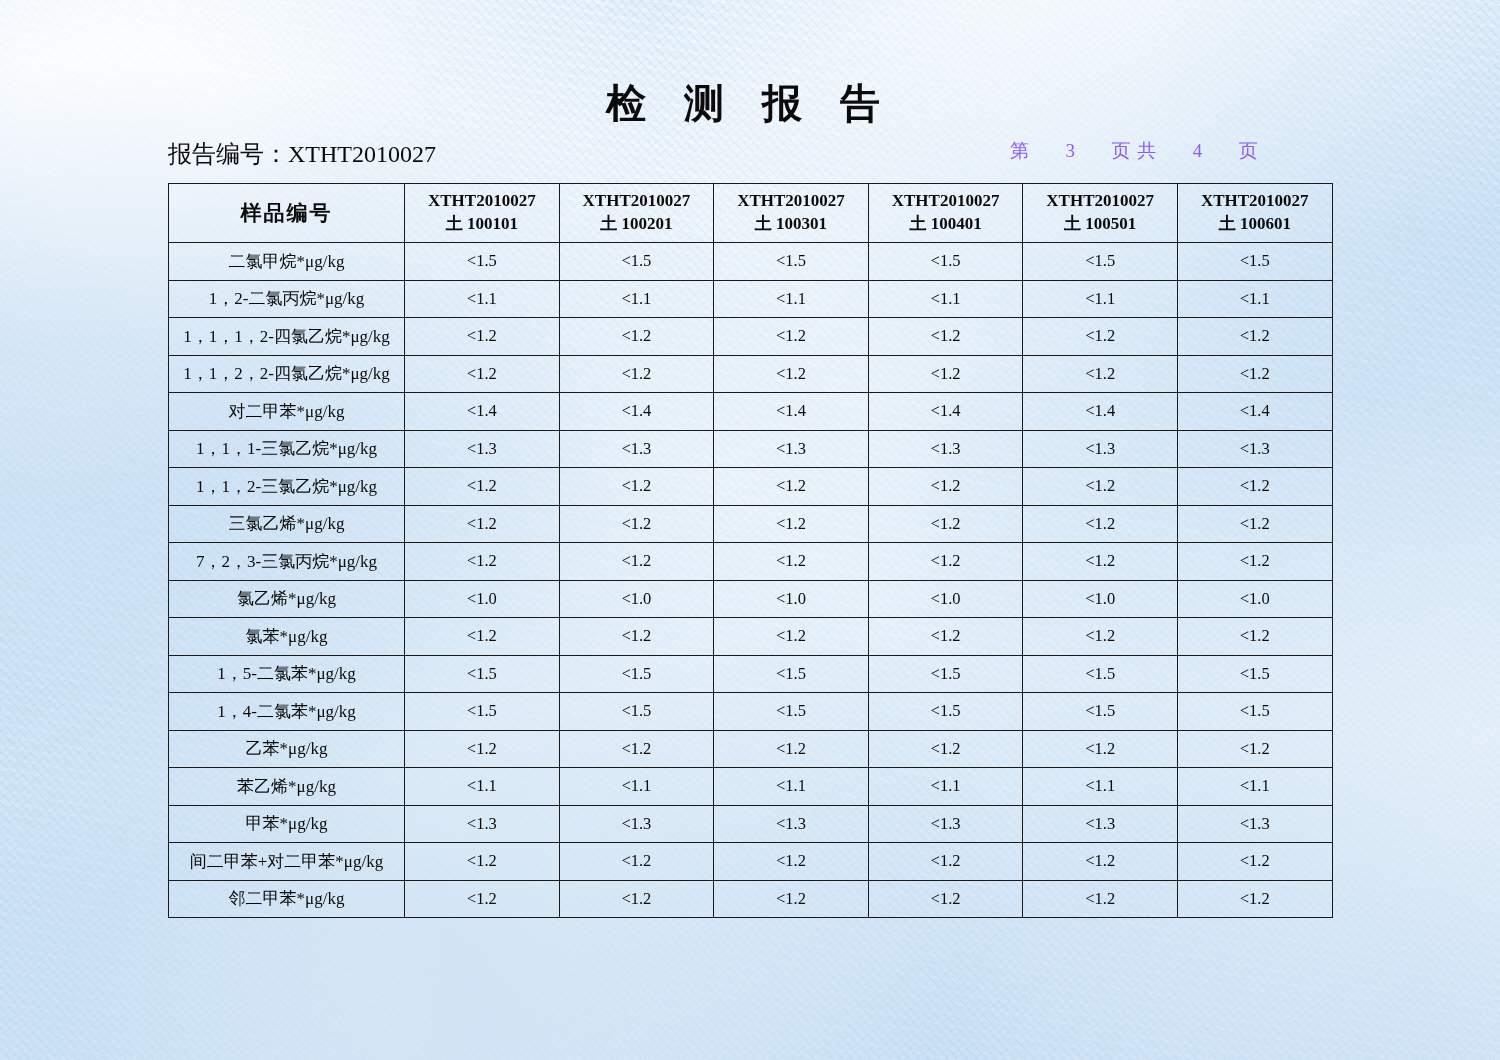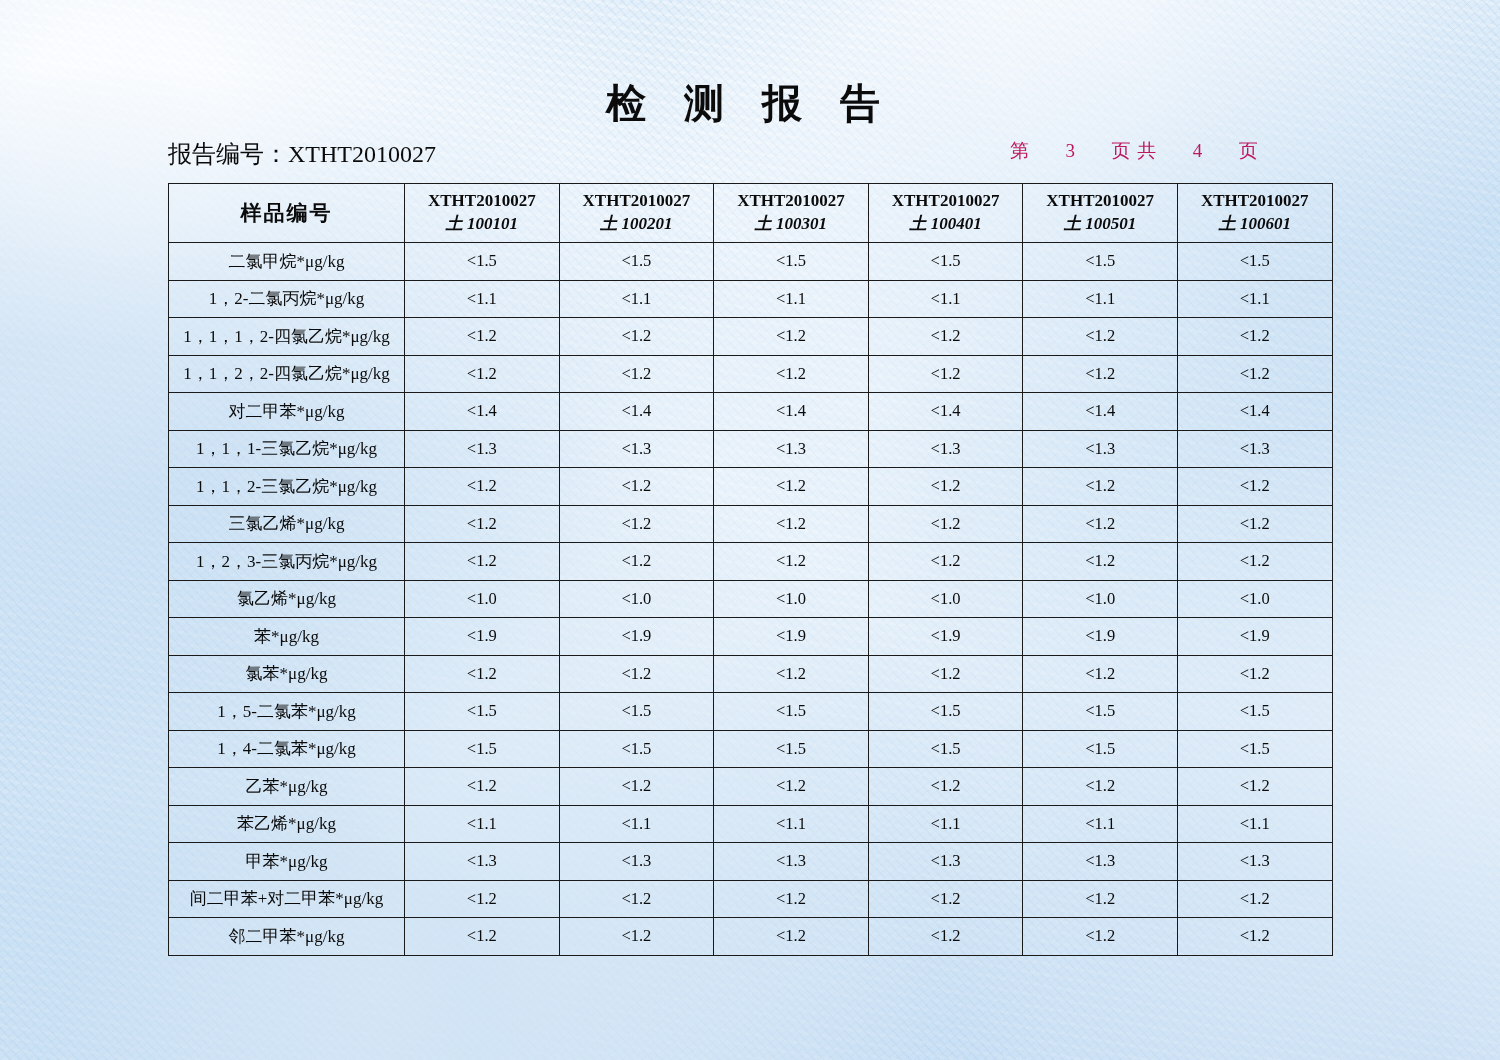--- a/index.html
+++ b/index.html
@@ -63,21 +63,21 @@
     top: 138px;
     left: 168px;
     font-size: 24px;
     color: #0b0b0b;
   }
   .page-no {
     position: absolute;
     top: 138px;
     left: 1010px;
     font-size: 19px;
-    color: #be185d;
+    color: #8b5cf6;
     letter-spacing: 1px;
   }
   .page-no span {
     display: inline-block;
   }
   .page-no .gap {
     display: inline-block;
     width: 24px;
   }
   table.result {
@@ -114,21 +114,21 @@
     font-weight: normal;
   }
   table.result tbody td.name {
     font-size: 17px;
   }
   table.result tbody td.val {
     font-size: 16.5px;
   }
   col.c0 { width: 236px; }
   col.cx { width: 154.6px; }
-  .hdr-line2 { display: block; font-style: italic; }
+  .hdr-line2 { display: block; }
 </style>
 </head>
 <body>
 
 <div class="paper-bg"></div>
 
 <div class="page">
 
   <div class="doc-title">检 测 报 告</div>
 
@@ -254,45 +254,36 @@
       <tr>
         <td class="name">三氯乙烯*μg/kg</td>
         <td class="val">&lt;1.2</td>
         <td class="val">&lt;1.2</td>
         <td class="val">&lt;1.2</td>
         <td class="val">&lt;1.2</td>
         <td class="val">&lt;1.2</td>
         <td class="val">&lt;1.2</td>
       </tr>
       <tr>
-        <td class="name">1，2，3-三氯丙烷*μg/kg</td>
+        <td class="name">7，2，3-三氯丙烷*μg/kg</td>
         <td class="val">&lt;1.2</td>
         <td class="val">&lt;1.2</td>
         <td class="val">&lt;1.2</td>
         <td class="val">&lt;1.2</td>
         <td class="val">&lt;1.2</td>
         <td class="val">&lt;1.2</td>
       </tr>
       <tr>
         <td class="name">氯乙烯*μg/kg</td>
         <td class="val">&lt;1.0</td>
         <td class="val">&lt;1.0</td>
         <td class="val">&lt;1.0</td>
         <td class="val">&lt;1.0</td>
         <td class="val">&lt;1.0</td>
         <td class="val">&lt;1.0</td>
-      </tr>
-      <tr>
-        <td class="name">苯*μg/kg</td>
-        <td class="val">&lt;1.9</td>
-        <td class="val">&lt;1.9</td>
-        <td class="val">&lt;1.9</td>
-        <td class="val">&lt;1.9</td>
-        <td class="val">&lt;1.9</td>
-        <td class="val">&lt;1.9</td>
       </tr>
       <tr>
         <td class="name">氯苯*μg/kg</td>
         <td class="val">&lt;1.2</td>
         <td class="val">&lt;1.2</td>
         <td class="val">&lt;1.2</td>
         <td class="val">&lt;1.2</td>
         <td class="val">&lt;1.2</td>
         <td class="val">&lt;1.2</td>
       </tr>

